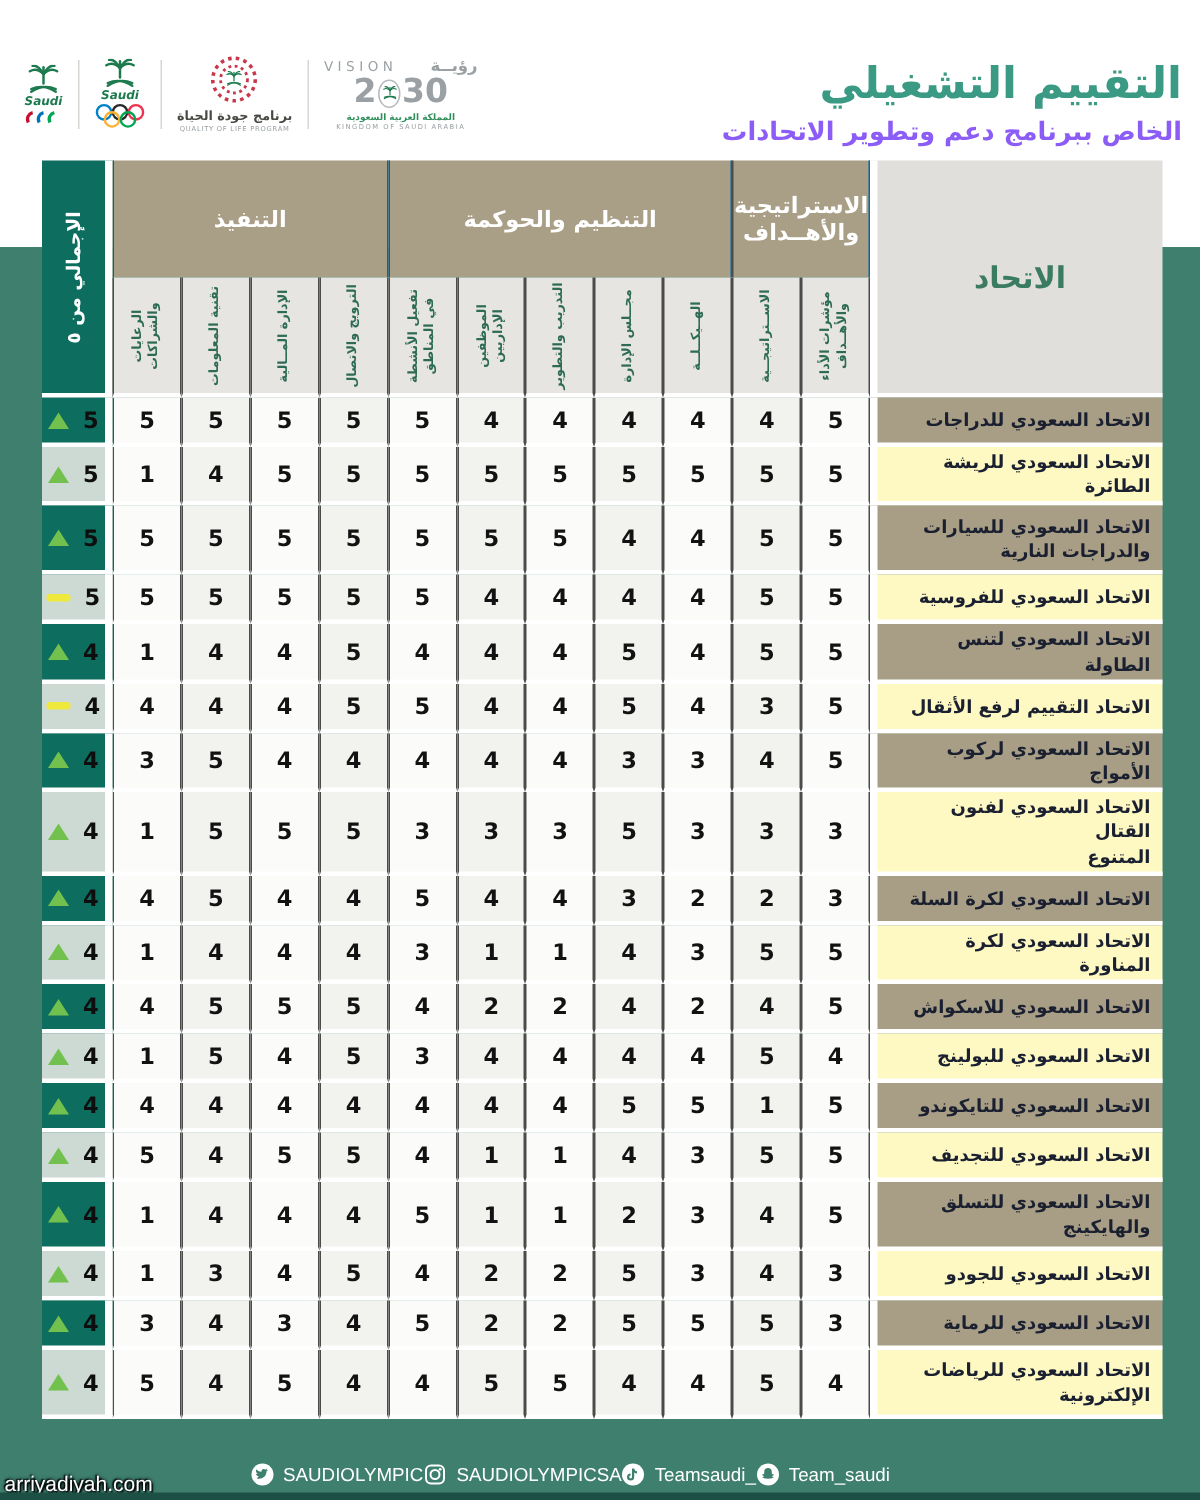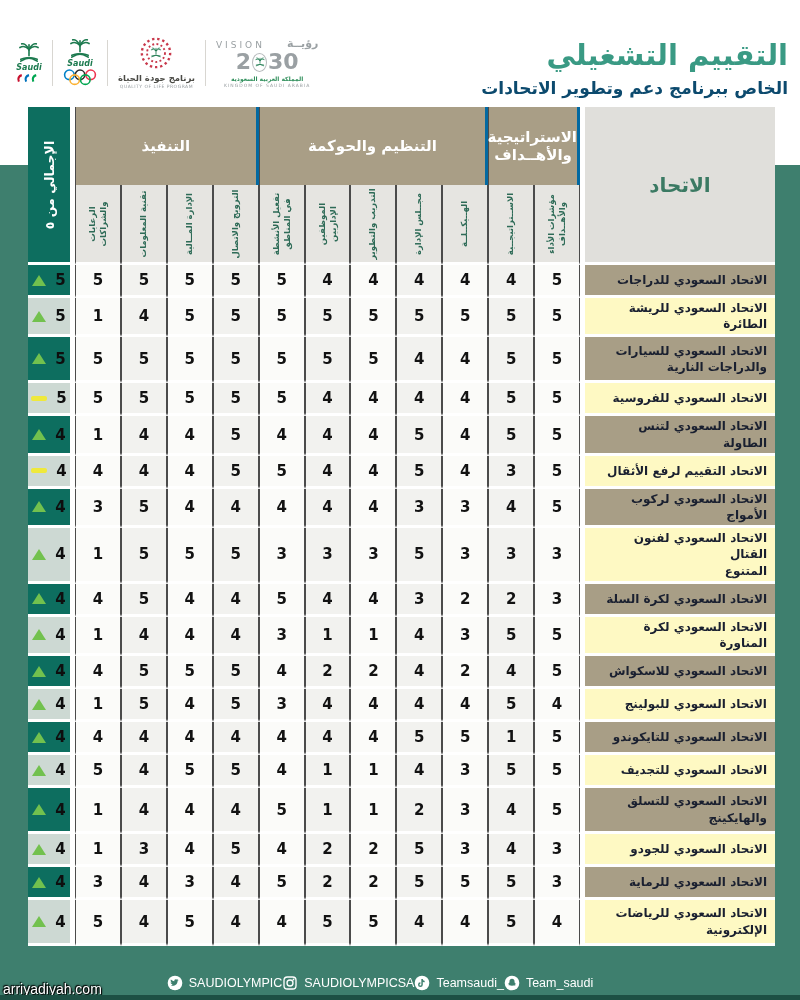--- a/index.html
+++ b/index.html
@@ -17,33 +17,33 @@
   .qol-ar { font-size:8.5px; font-weight:bold; color:#4a4a45; margin-top:2px; }
   .qol-en { font-size:4.5px; color:#9aa0a3; letter-spacing:.5px; }
   .v-row1 { display:flex; align-items:flex-end; gap:22px; color:#9aa0a3; }
   .v-en { font-size:9px; letter-spacing:3px; }
   .v-ar { font-size:11px; font-weight:bold; }
   .v-year { display:flex; align-items:center; gap:1px; font-size:22px; font-weight:bold; color:#9aa0a3; line-height:1; }
   .v-emblem { width:15px; height:19px; border:1.5px solid #b6babc; border-radius:50%; display:flex; align-items:center; justify-content:center; }
   .v-king-ar { font-size:6px; font-weight:bold; color:#2f8f5b; margin-top:1px; }
   .v-king-en { font-size:4.5px; color:#9aa0a3; letter-spacing:1px; }
   .page-title { position:absolute; top:38px; right:12px; font-size:29px; font-weight:bold; color:#3a9a84; direction:rtl;text-align:right; }
-  .page-subtitle { position:absolute; top:78px; right:12px; font-size:17px; font-weight:bold; color:#0c4a6e; direction:rtl; }
+  .page-subtitle { position:absolute; top:78px; right:12px; font-size:17px; font-weight:bold; color:#8b5cf6; direction:rtl; }
   
   .tbl-wrap { position:absolute; top:107px; left:28px; }
   table { direction:rtl; table-layout:fixed; width:747px; border-collapse:separate; border-spacing:0; }
   th,td { overflow:visible; }
   th.fed-h { background:#e0dfdb; color:#3b7a63; font-size:20px; font-weight:bold; 
              border-left:5px solid #fff; border-bottom:3px solid #fff; }
   th.total-h { background:#0d6e5f; position:relative; border-right:5px solid #fff; border-bottom:3px solid #fff; }
   th.total-h span { position:absolute; top:50%; left:50%; transform:translate(-50%,-50%) rotate(-90deg);
              white-space:nowrap; color:#fff; font-size:12.5px; font-weight:bold; }
   th.grp { background:#a99e86; color:#fff; font-size:15px; font-weight:bold; height:78px;
              text-align:center; vertical-align:middle; line-height:1.2;
-             border-left:1px solid #4b4b4b; border-right:3px solid #0369a1; }
+             border-left:1px solid #4b4b4b; border-right:1px solid #0369a1; }
   th.sub { background:#e6e5e1; height:80px; position:relative;
              border-left:1px solid #4b4b4b; border-right:1px solid #4b4b4b; border-bottom:3px solid #fff; }
   th.sub span { position:absolute; top:50%; left:50%; width:78px;
              transform:translate(-50%,-50%) rotate(-90deg);
              font-size:8.5px; font-weight:bold; color:#2e6b57; line-height:1.3; text-align:center; }
   td.fed { font-size:12px; font-weight:bold; color:#1a2030; vertical-align:middle;
              padding:2px 8px; white-space:pre-line; line-height:1.35;
              border-left:5px solid #fff; border-bottom:3px solid #fff; height:33px; }
   tr.odd td.fed { background:#a89e86; }
   tr.even td.fed { background:#fef9c3; }

